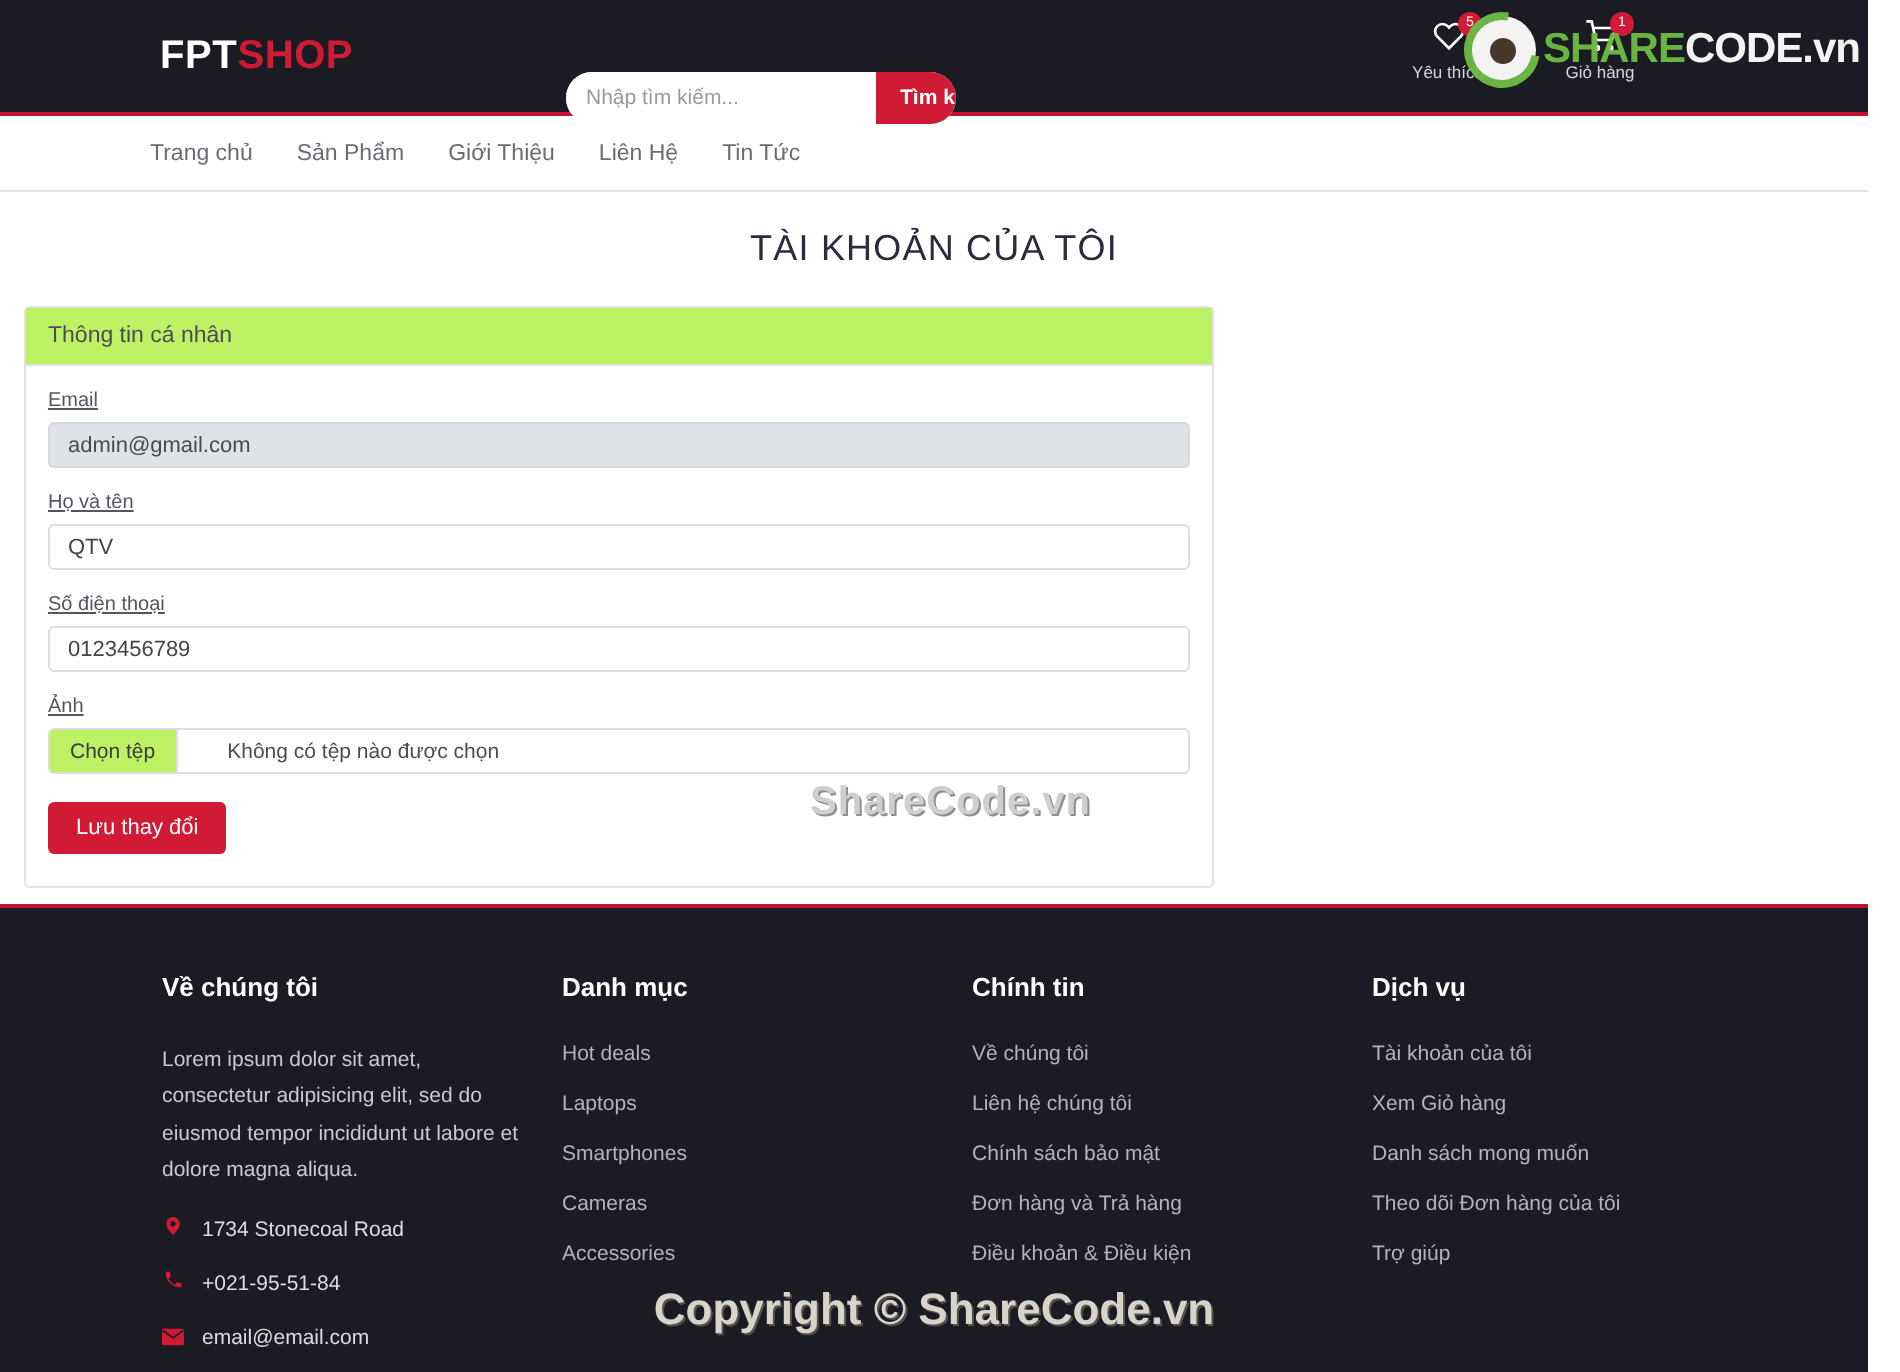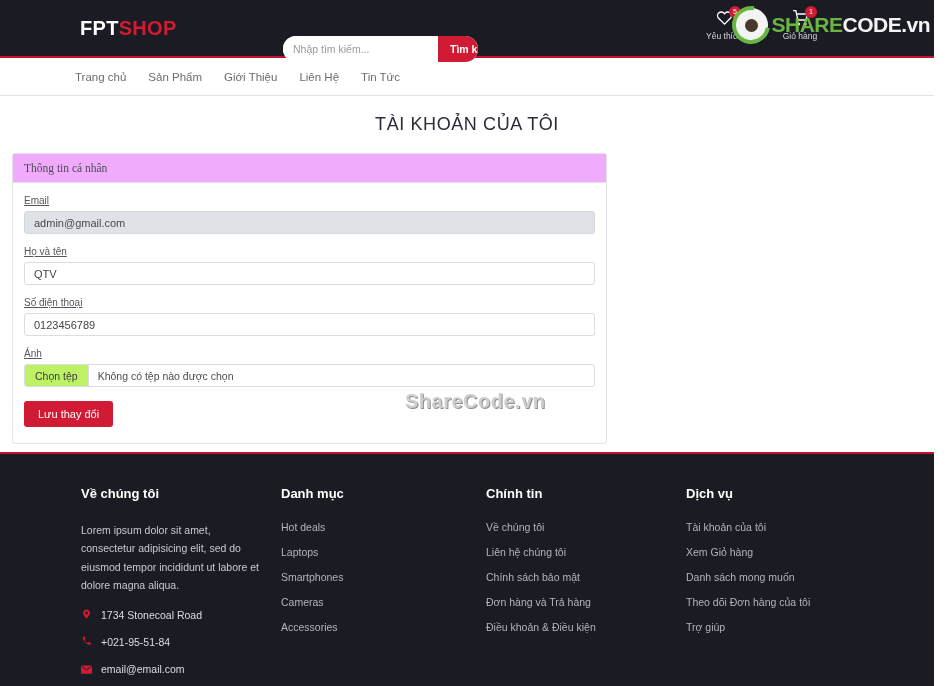--- a/index.html
+++ b/index.html
@@ -153,24 +153,24 @@
   }
   .side-menu .item:last-child { border-bottom: none; }
 
   
   .card {
     border: 1px solid #e2e2e6;
     border-radius: 3px;
     background: #fff;
   }
   .card-head {
-    background: #f0abfc;
+    background: #bef264;
     border-bottom: 1px solid #e2e2e6;
     padding: 8px 11px;
-    font-size: 11.5px; color: #4c4c57; font-family: Liberation Serif, serif;
+    font-size: 11.5px; color: #4c4c57;
   }
   .card-body { padding: 12px 11px 16px 11px; }
 
   .fld-label {
     font-size: 10px; color: #55555f;
     margin-bottom: 5px; display: block; text-decoration: underline;
   }
   .fld {
     width: 100%; height: 23px;
     border: 1px solid #dcdce1; border-radius: 3px;
@@ -190,21 +190,21 @@
     overflow: hidden; background: #fff;
     margin-bottom: 14px;
   }
   .filebtn {
     background: #bef264; color: #3a3a42;
     font-size: 10.5px; display: flex; align-items: center;
     padding: 0 10px; border-right: 1px solid #dcdce1;
     cursor: pointer; white-space: nowrap;
   }
   .filetxt {
-    display: flex; align-items: center; padding-left: 9px;
+    display: flex; align-items: center; padding-left: 25px;
     font-size: 10.5px; color: #4c4c55;
   }
 
   .save-btn {
     background: #d11a33; color: #fff;
     border: none; border-radius: 3px;
     font-size: 11px; padding: 7px 14px;
     cursor: pointer; font-family: "Liberation Sans", sans-serif;
   }
 
@@ -400,15 +400,16 @@
         <h4>Dịch vụ</h4>
         <a class="flink">Tài khoản của tôi</a>
         <a class="flink">Xem Giỏ hàng</a>
         <a class="flink">Danh sách mong muốn</a>
         <a class="flink">Theo dõi Đơn hàng của tôi</a>
         <a class="flink">Trợ giúp</a>
       </div>
 
     </div>
 
+    <div class="wm-copy">Copyright © ShareCode.vn</div>
   </div>
 
 </div>
 
 </body></html>

